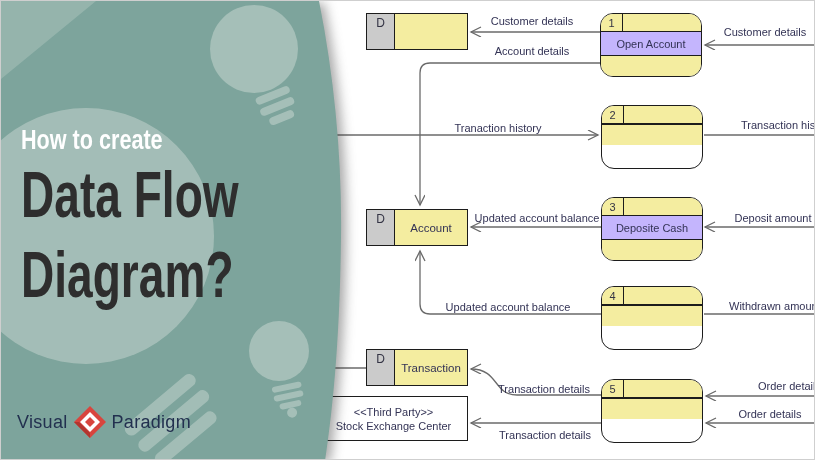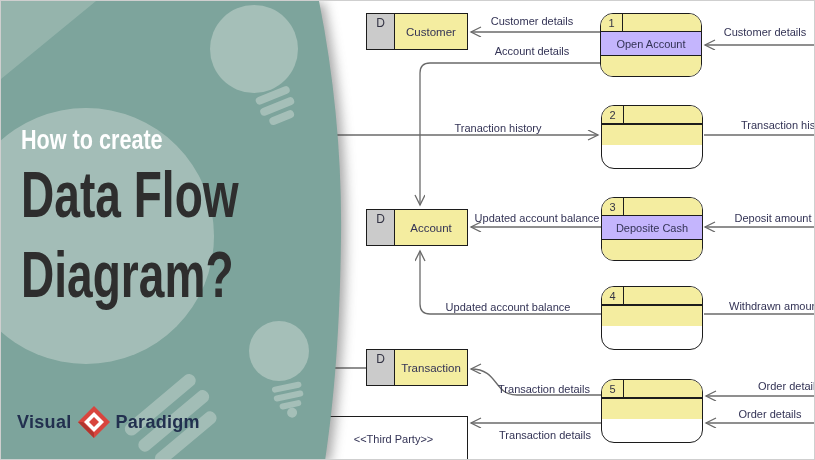--- a/index.html
+++ b/index.html
@@ -36,21 +36,21 @@
     justify-content:center;font-size:11px;color:#333344;box-sizing:border-box;
   }
   .p-name{
     flex:1;display:flex;align-items:center;justify-content:center;
     font-size:11px;color:#333355;background:#c4b5fd;
   }
   .p-bottom{height:20px;background:#f4eda0;border-top:1.2px solid #1c1c1c;flex:none;}
   .entity{
     width:149px;height:45px;border:1.3px solid #1c1c1c;background:#fff;
     display:flex;flex-direction:column;align-items:center;justify-content:center;
-    font-size:11px;color:#333355;line-height:14px;text-align:center;margin-top:20px;
+    font-size:11px;color:#333355;line-height:14px;text-align:center;
   }
   .flabel{
     position:absolute;z-index:2;font-size:11px;color:#333355;line-height:12px;
     white-space:nowrap;
   }
   .flabel.centered{transform:translateX(-50%);}
   
   .teal{position:absolute;left:0;top:0;z-index:3;}
   .teal-path{filter:drop-shadow(5px 2px 6px rgba(60,60,60,0.45));}
   .panel-text{position:absolute;left:20px;top:0;z-index:4;}
@@ -59,21 +59,21 @@
     transform:scaleX(0.8);transform-origin:left top;white-space:nowrap;
   }
   .big-title{
     position:absolute;left:0;color:#2e2e2e;font-size:64px;font-weight:700;
     transform:scaleX(0.72);transform-origin:left top;white-space:nowrap;line-height:1;
   }
   .title1{top:162px;}
   .title2{top:242px;}
   .logo{
     position:absolute;left:16px;top:404px;z-index:4;display:flex;align-items:center;gap:5px;
-    font-size:18px;font-weight:700;color:#22304f;letter-spacing:0.3px;
+    font-size:18px;font-weight:400;color:#22304f;letter-spacing:0.3px;
   }
 </style>
 </head>
 <body>
 
 <div class="stage">
 
   <svg class="flows" width="815" height="460">
     <defs>
       <marker id="arr" markerWidth="14" markerHeight="12" refX="11" refY="5" orient="auto" markerUnits="userSpaceOnUse">
@@ -93,21 +93,20 @@
       <path d="M600,394 L516,394 C492,394 498,368 470,368" marker-end="url(#arr)"></path>
       <path d="M600,422 L470,422" marker-end="url(#arr)"></path>
       <path d="M814,395 L705,395" marker-end="url(#arr)"></path>
       <path d="M814,422 L705,422" marker-end="url(#arr)"></path>
       <path d="M330,367 L365,367"></path>
     </g>
   </svg>
 
   <div class="node datastore" style="left:365px;top:12px">
     <span class="ds-d">D</span>
-    <span class="ds-name">Customer</span>
   </div>
   <div class="node datastore" style="left:365px;top:208px">
     <span class="ds-d">D</span>
     <span class="ds-name">Account</span>
   </div>
   <div class="node datastore" style="left:365px;top:348px">
     <span class="ds-d">D</span>
     <span class="ds-name">Transaction</span>
   </div>
 
@@ -139,20 +138,21 @@
   </div>
   <div class="node process" style="left:600px;top:378px">
     <div class="p-top">
         <span class="p-num">5</span>
       </div>
     <div class="p-bottom"></div>
   </div>
 
   <div class="node entity" style="left:318px;top:395px">
     <div>&lt;&lt;Third Party&gt;&gt;</div>
+    <div>Stock Exchange Center</div>
   </div>
 
   <span class="flabel centered" style="left:531px;top:14px">Customer details</span>
   <span class="flabel centered" style="left:531px;top:44px">Account details</span>
   <span class="flabel centered" style="left:764px;top:25px">Customer details</span>
   <span class="flabel centered" style="left:497px;top:121px">Tranaction history</span>
   <span class="flabel" style="left:740px;top:118px">Transaction history</span>
   <span class="flabel centered" style="left:536px;top:211px">Updated account balance</span>
   <span class="flabel centered" style="left:772px;top:211px">Deposit amount</span>
   <span class="flabel centered" style="left:507px;top:300px">Updated account balance</span>

